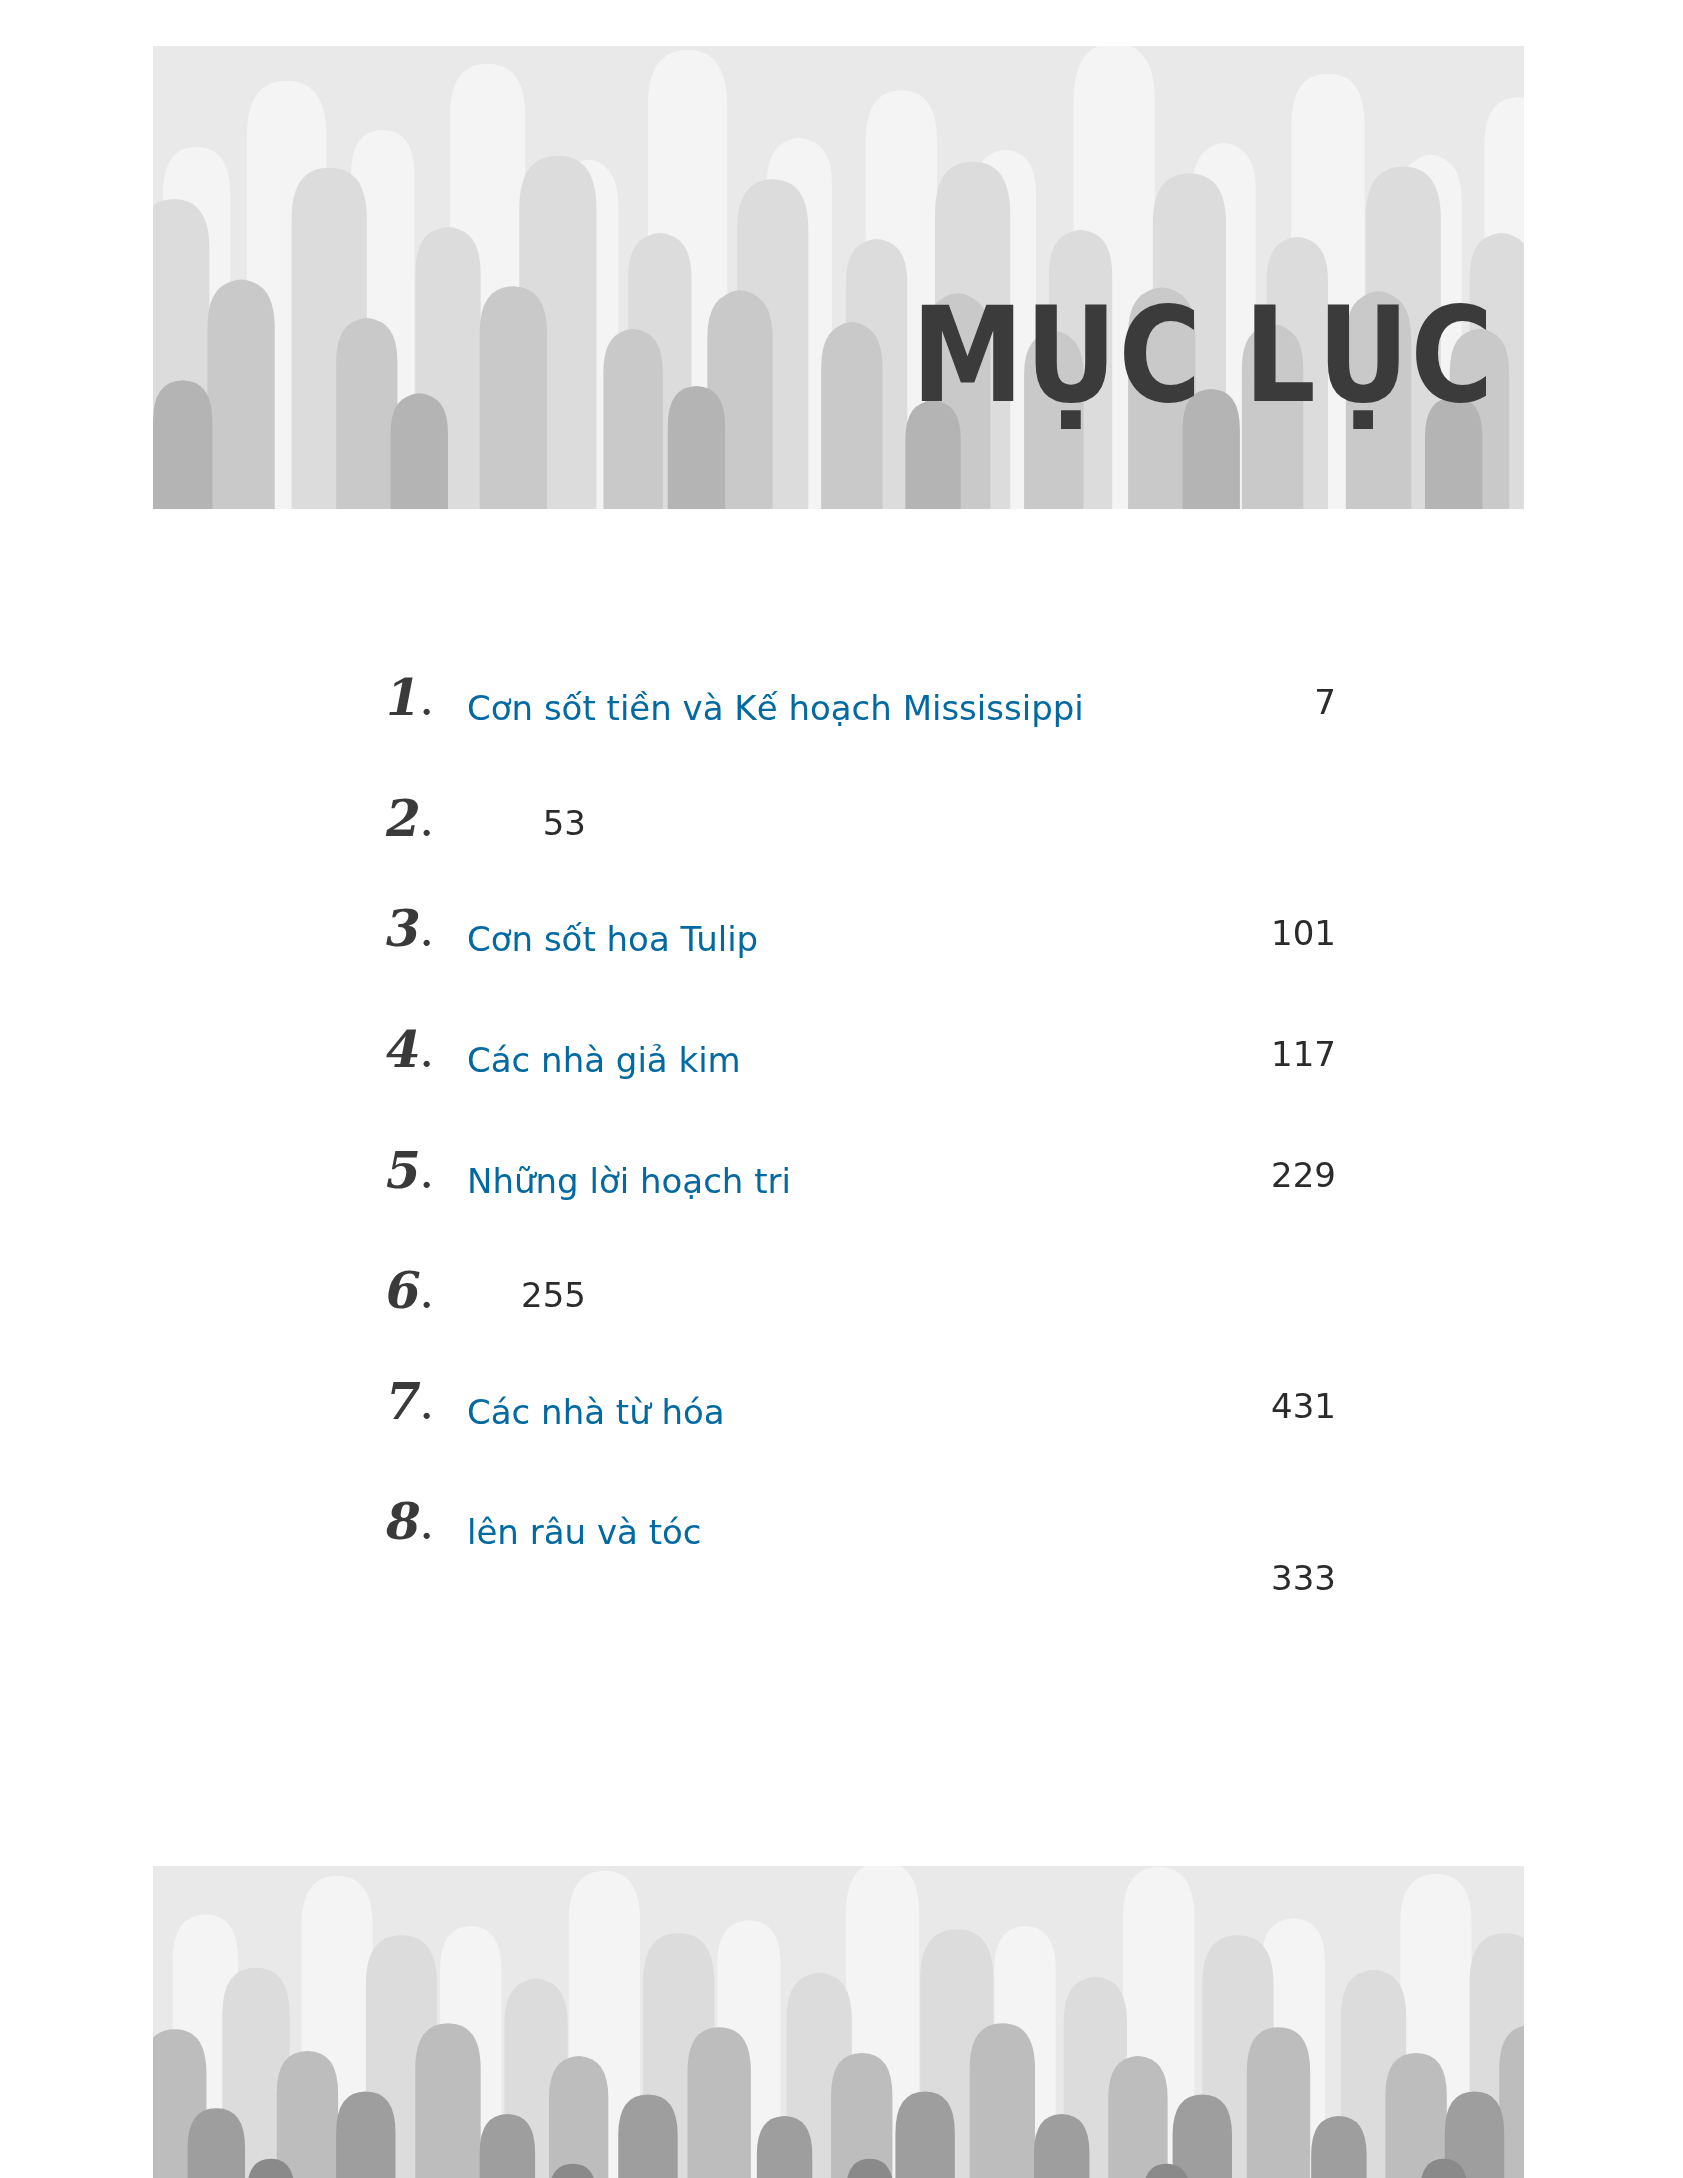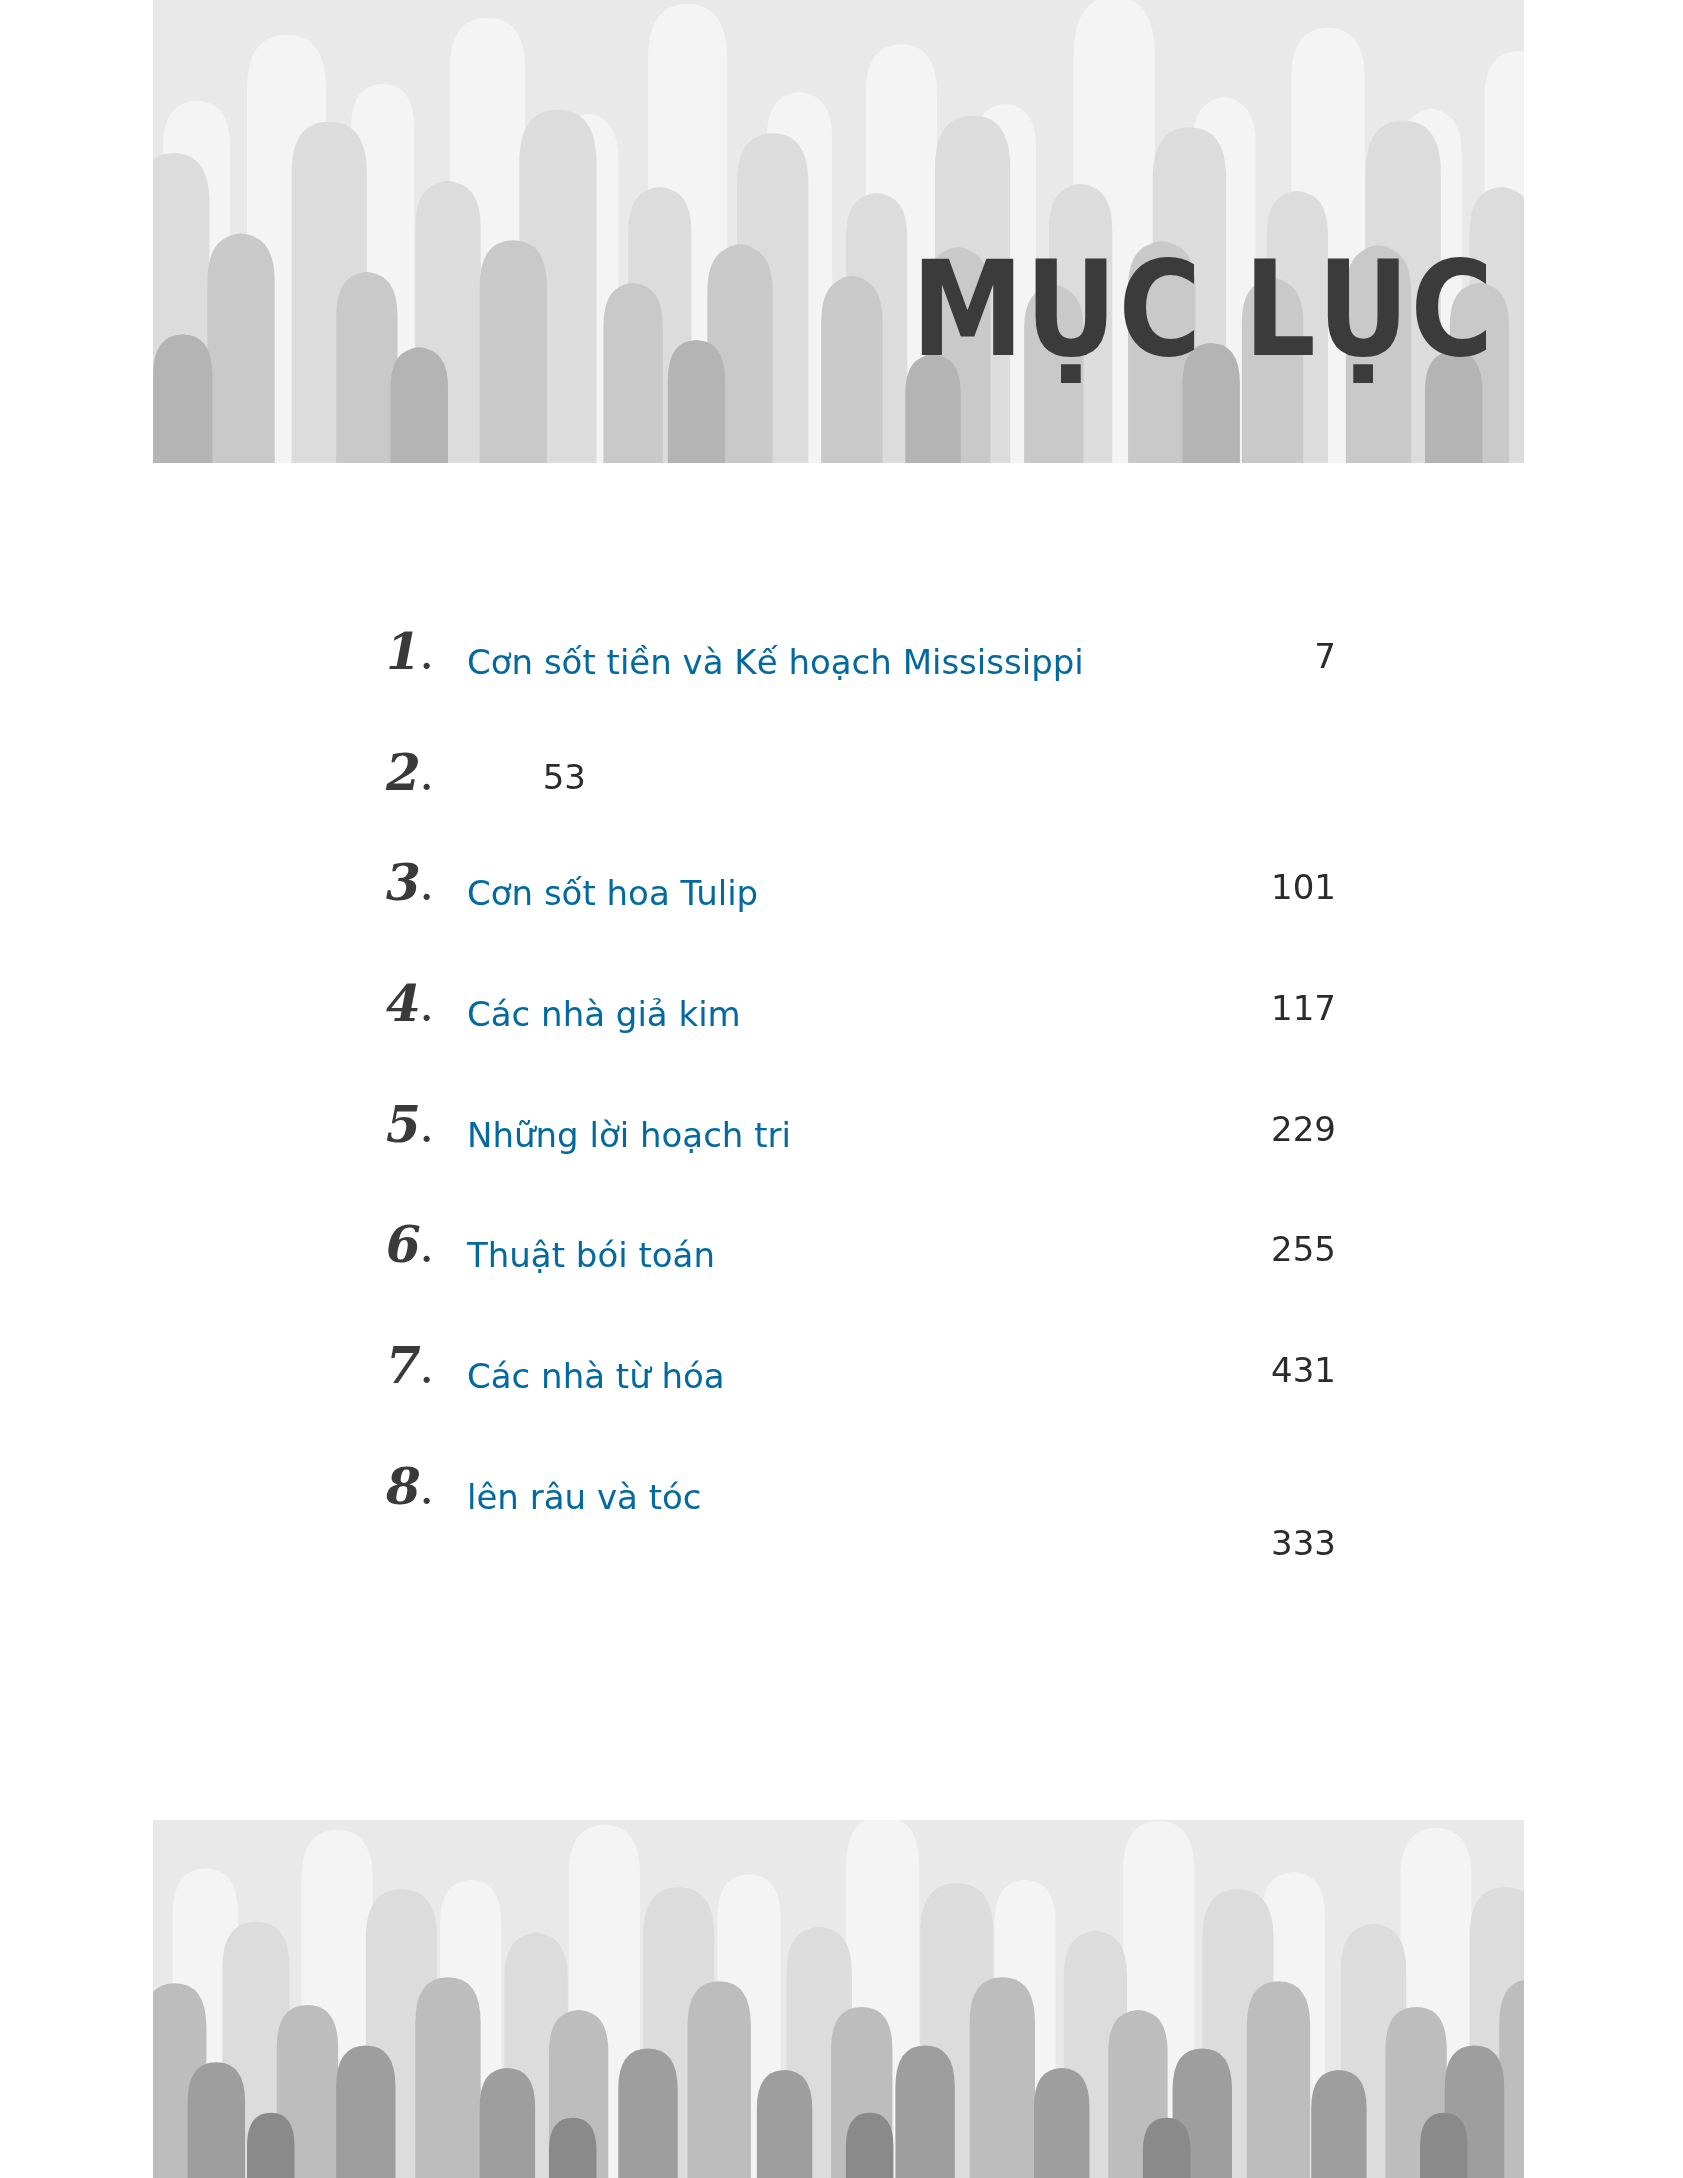--- a/index.html
+++ b/index.html
@@ -12,20 +12,21 @@
     height: 2178px;
     font-family: "Liberation Sans", sans-serif;
     position: relative;
     overflow: hidden;
   }
 
   .page {
     position: absolute;
     inset: 0;
     background: #ffffff;
+    margin-top: 46px;
   }
 
   
   .crowd-band {
     position: absolute;
     left: 153px;
     width: 1371px;
     overflow: hidden;
     background: #e9e9e9;
   }
@@ -267,21 +268,20 @@
     </div>
 
     <div class="toc-entry">
       <div class="toc-num"><span>5</span><span class="dot">.</span></div>
       <div class="toc-text">Những lời hoạch tri</div>
       <div class="toc-pages">229</div>
     </div>
 
     <div class="toc-entry">
       <div class="toc-num"><span>6</span><span class="dot">.</span></div>
-      <div class="toc-text">Thuật bói toán</div>
       <div class="toc-pages">255</div>
     </div>
 
     <div class="toc-entry">
       <div class="toc-num"><span>7</span><span class="dot">.</span></div>
       <div class="toc-text">Các nhà từ hóa</div>
       <div class="toc-pages">431</div>
     </div>
 
     <div class="toc-entry">

